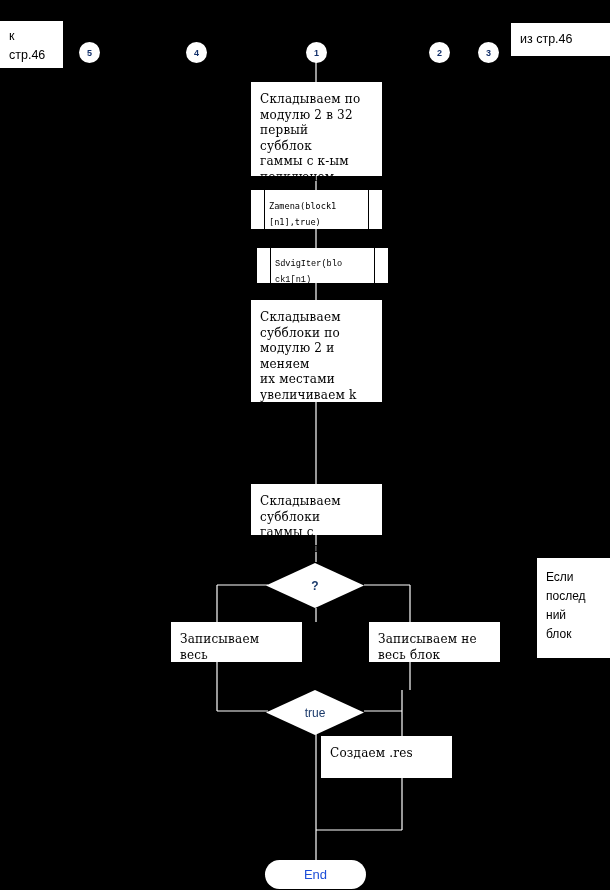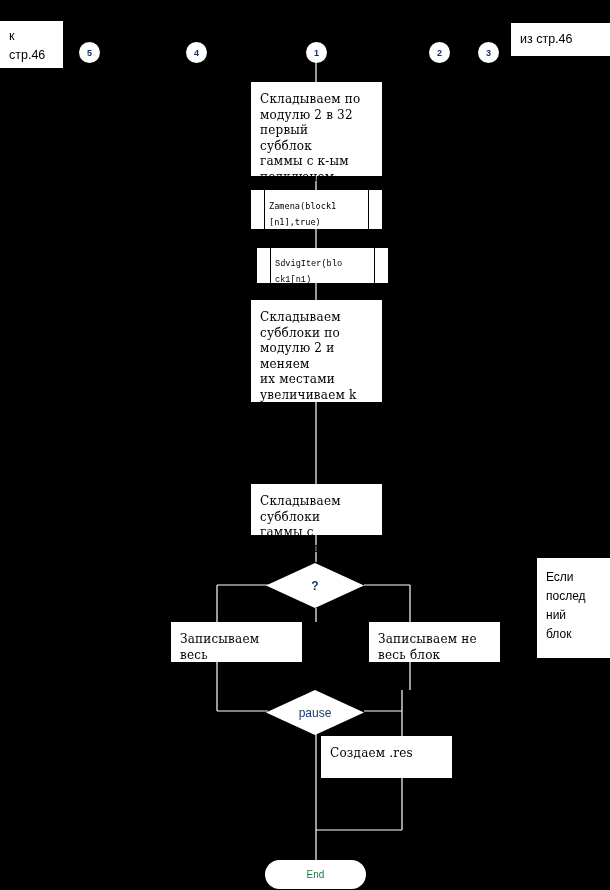--- a/index.html
+++ b/index.html
@@ -101,22 +101,22 @@
   }
   .diamond.q .dlabel { font-weight: bold; }
 
   
   .terminator {
     border-radius: 999px;
     display: flex;
     align-items: center;
     justify-content: center;
     font-family: "Liberation Sans", sans-serif;
-    font-size: 10px;
-    color: #15803d;
+    font-size: 13px;
+    color: #1d4ed8;
   }
   .note {
     font-family: "Liberation Sans", sans-serif;
     font-size: 12px;
     line-height: 19px;
     padding: 10px 9px;
     white-space: pre-line;
   }
 </style>
 </head>
@@ -194,21 +194,21 @@
 </div>
 
 <div class="node process" style="left:152px; top:622px; width:131px; height:40px;margin-left:19px;">Записываем весь
 блок</div>
 
 <div class="node process" style="left:344px; top:622px; width:131px; height:40px;margin-left:25px;">Записываем не
 весь блок</div>
 
 <div class="node diamond" style="left:266px; top:690px; width:98px; height:45px; background:transparent;">
   <div class="shape"></div>
-  <span class="dlabel">pause</span>
+  <span class="dlabel">true</span>
 </div>
 
 <div class="node process" style="left:321px; top:736px; width:131px; height:42px;">Создаем .res</div>
 
 <div class="node note" style="left:537px; top:558px; width:73px; height:100px;">Если
 послед
 ний
 блок</div>
 
 <div class="node terminator" style="left:265px; top:860px; width:101px; height:29px;">End</div>

